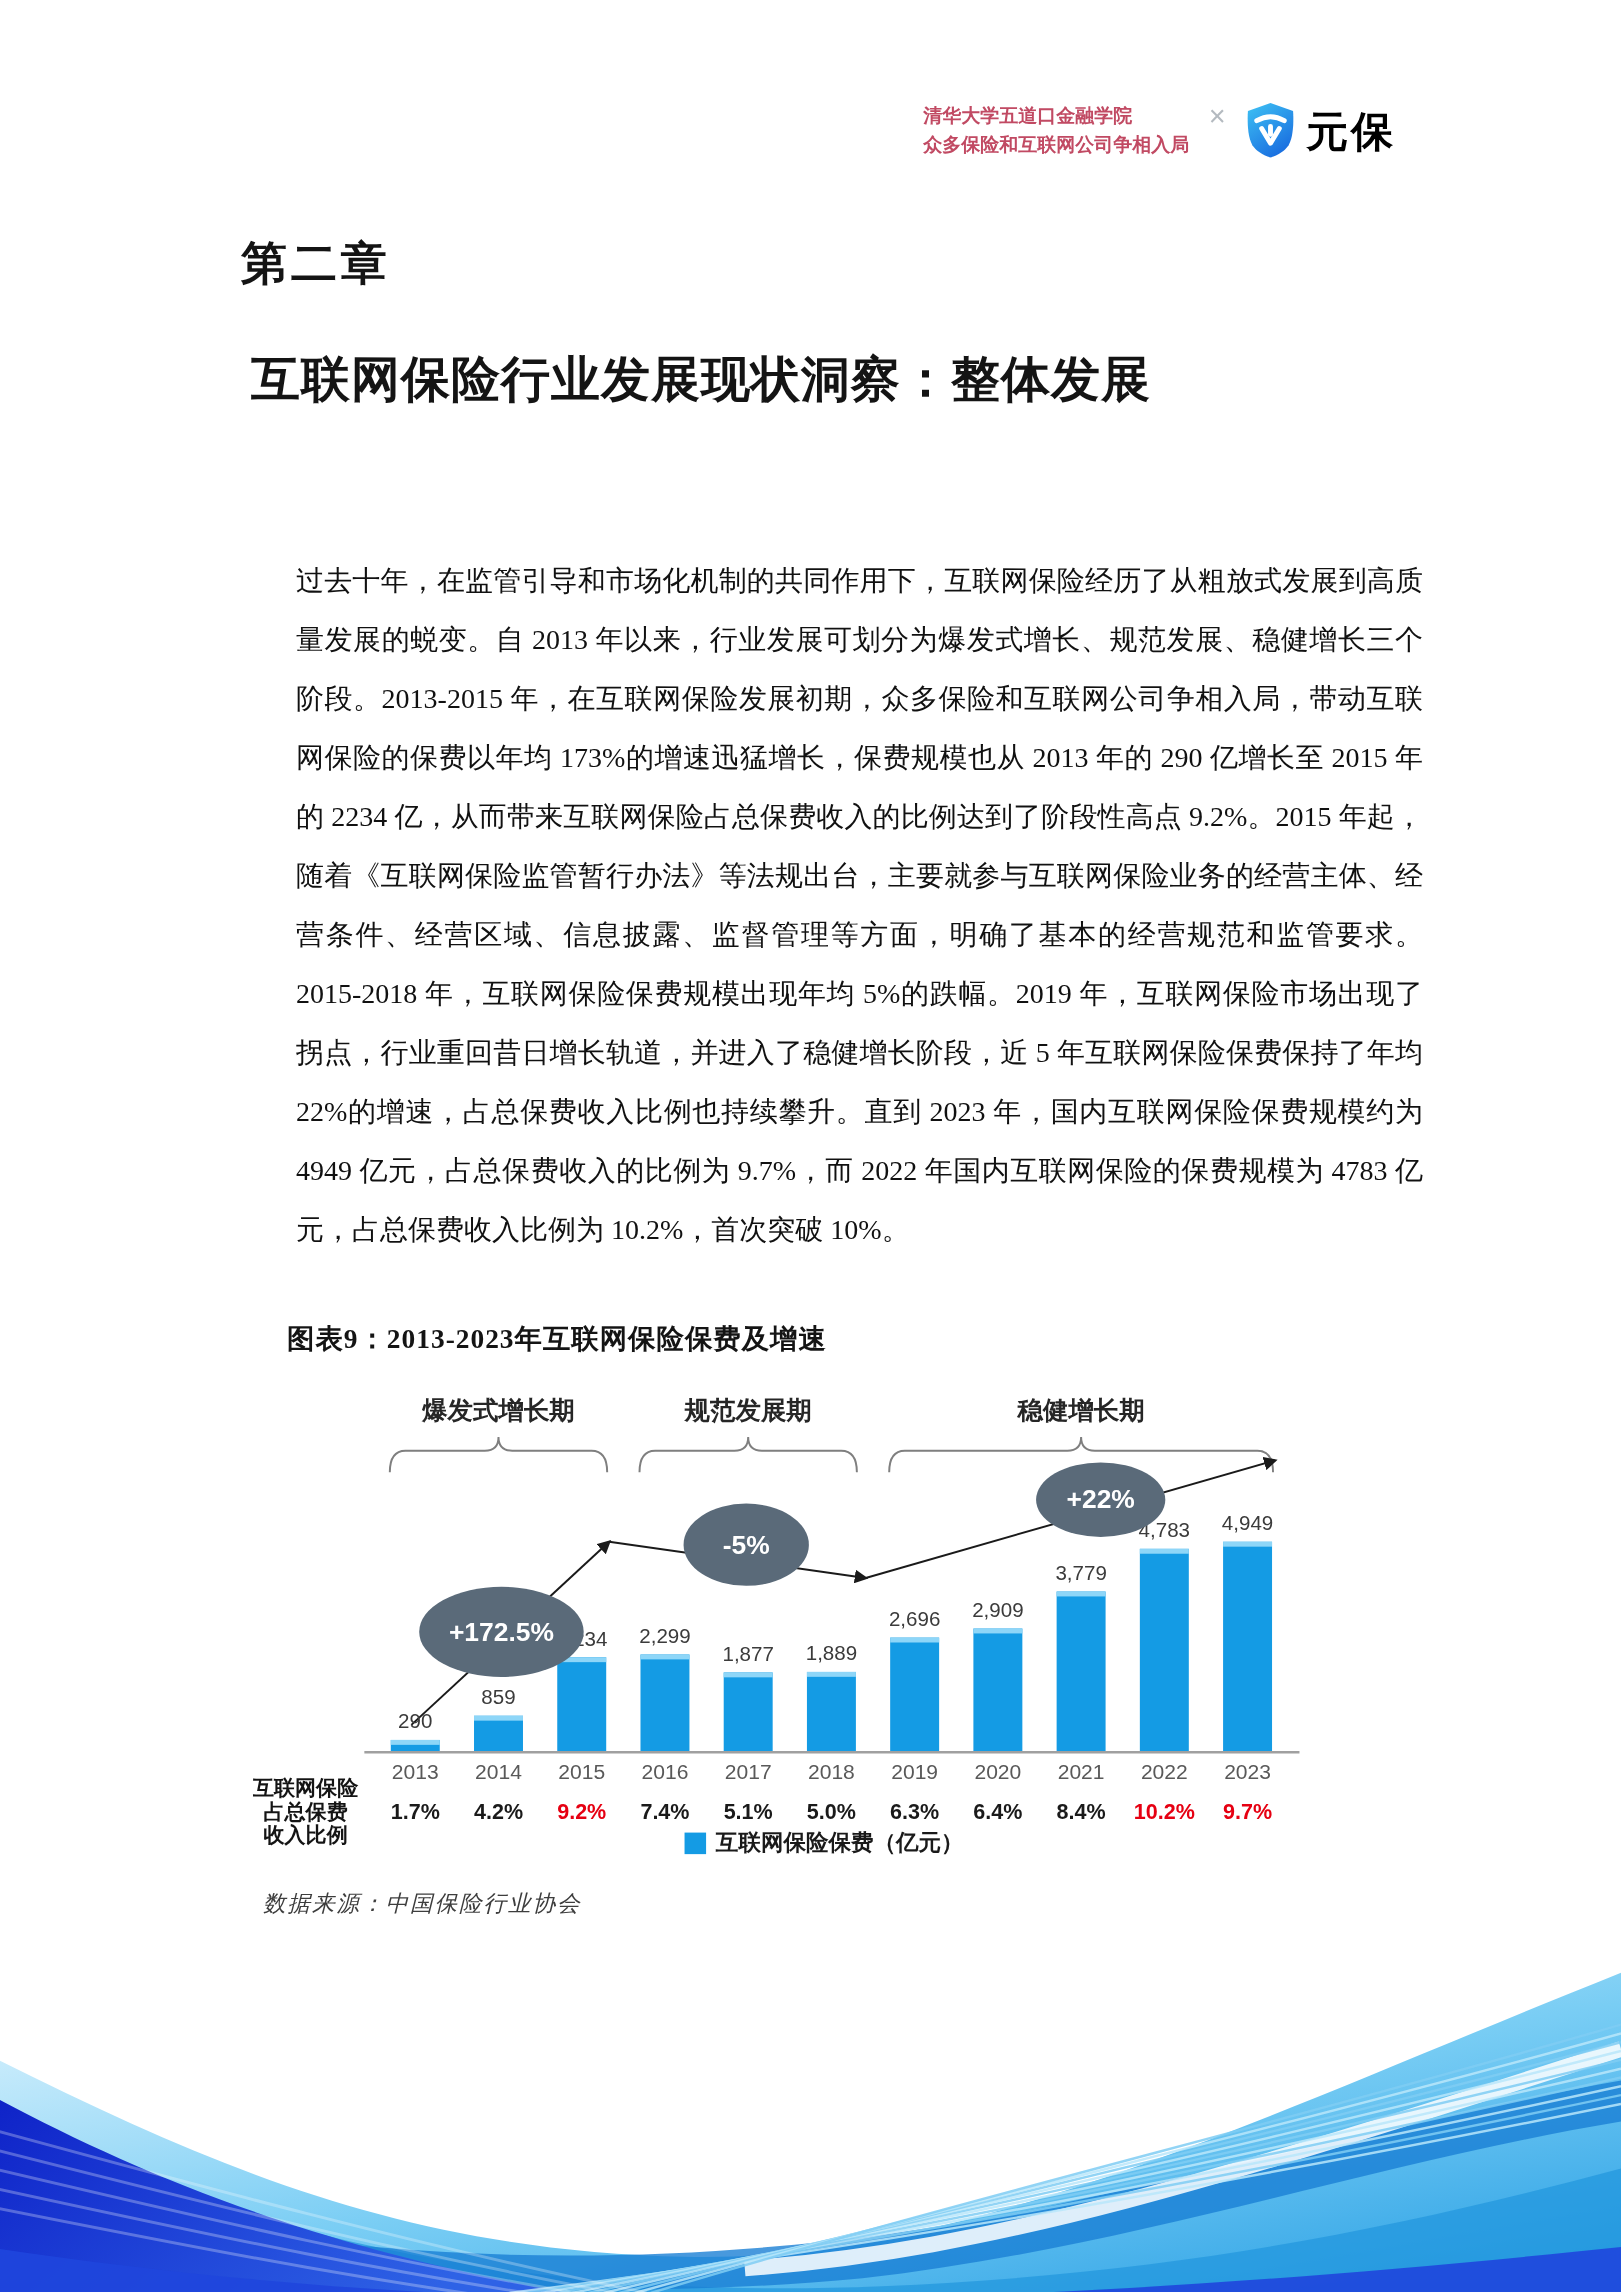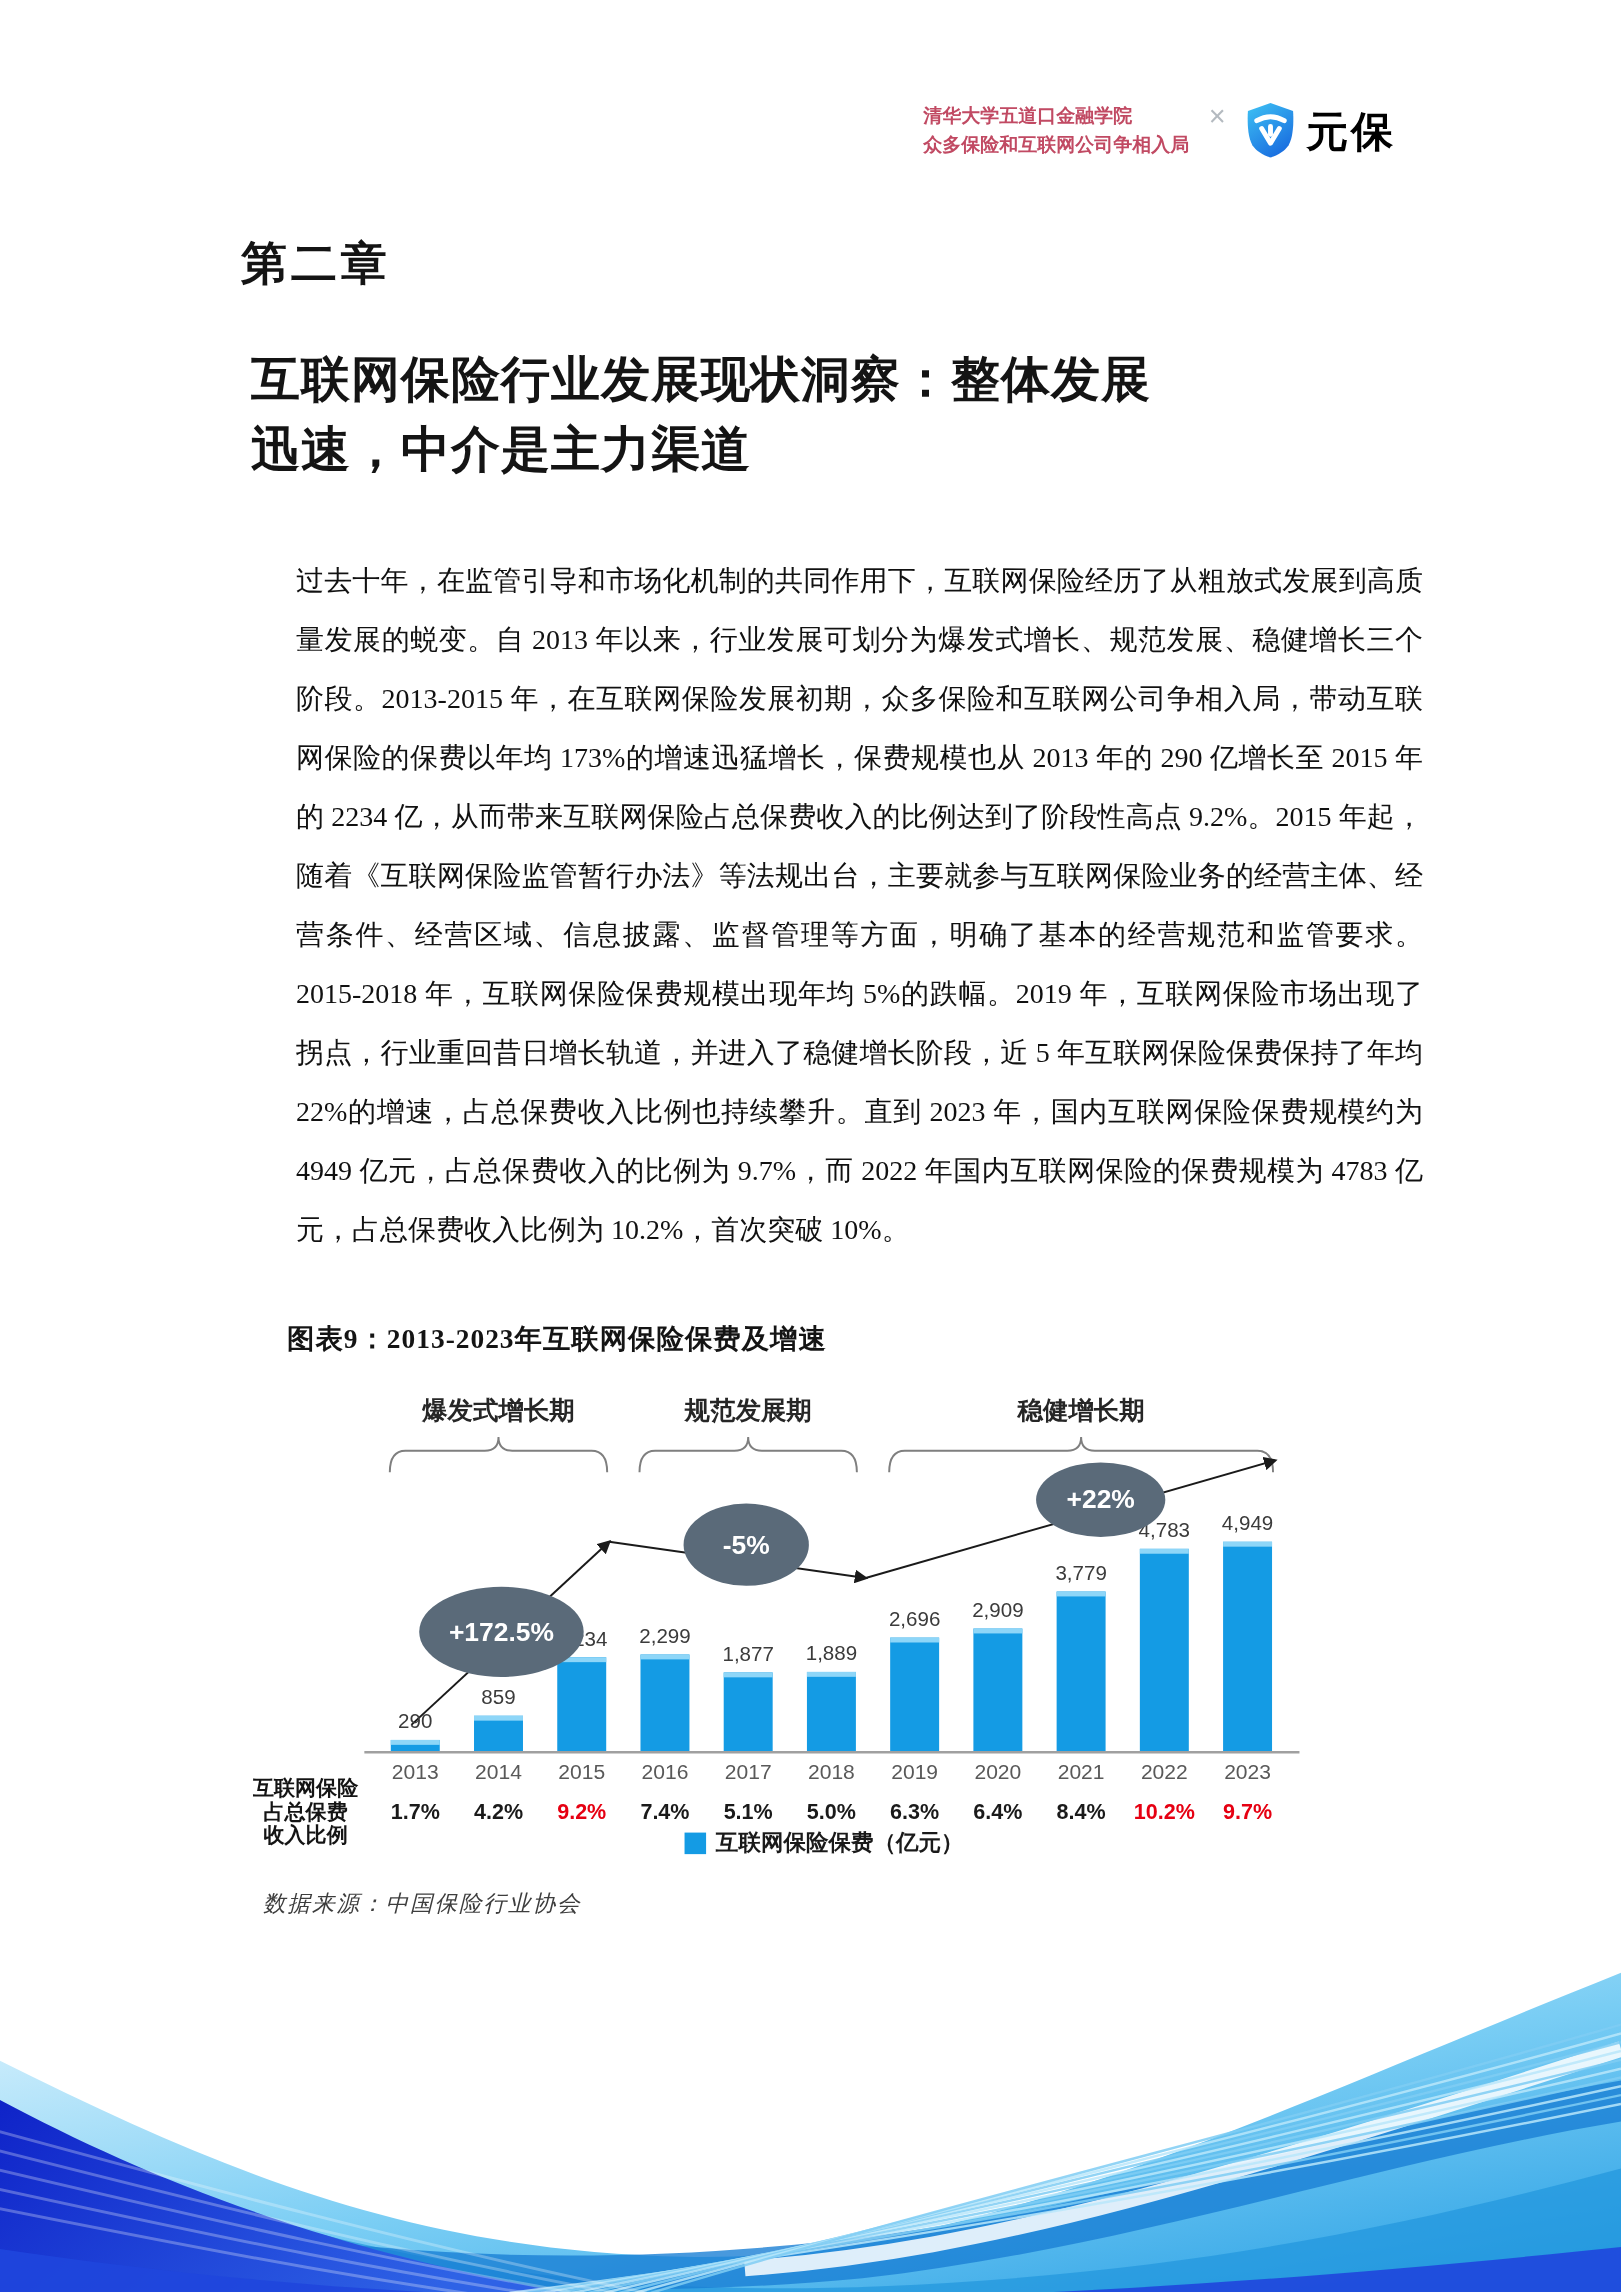--- a/index.html
+++ b/index.html
@@ -82,21 +82,20 @@
           <path d="M26,25 L26,33" fill="none" stroke="#ffffff" stroke-width="5" stroke-linecap="round"></path>
         </svg>
       </span>
       <span class="logo-text">元保</span>
     </div>
   </div>
 
   <div class="kicker">第二章</div>
   <div class="title">
     <div>互联网保险行业发展现状洞察：整体发展</div>
-    <div>迅速，中介是主力渠道</div>
   </div>
 
   <div class="body-text">过去十年，在监管引导和市场化机制的共同作用下，互联网保险经历了从粗放式发展到高质量发展的蜕变。自 2013 年以来，行业发展可划分为爆发式增长、规范发展、稳健增长三个阶段。2013-2015 年，在互联网保险发展初期，众多保险和互联网公司争相入局，带动互联网保险的保费以年均 173%的增速迅猛增长，保费规模也从 2013 年的 290 亿增长至 2015 年的 2234 亿，从而带来互联网保险占总保费收入的比例达到了阶段性高点 9.2%。2015 年起，随着《互联网保险监管暂行办法》等法规出台，主要就参与互联网保险业务的经营主体、经营条件、经营区域、信息披露、监督管理等方面，明确了基本的经营规范和监管要求。2015-2018 年，互联网保险保费规模出现年均 5%的跌幅。2019 年，互联网保险市场出现了拐点，行业重回昔日增长轨道，并进入了稳健增长阶段，近 5 年互联网保险保费保持了年均 22%的增速，占总保费收入比例也持续攀升。直到 2023 年，国内互联网保险保费规模约为 4949 亿元，占总保费收入的比例为 9.7%，而 2022 年国内互联网保险的保费规模为 4783 亿元，占总保费收入比例为 10.2%，首次突破 10%。</div>
 
   <div class="fig-caption">图表9：2013-2023年互联网保险保费及增速</div>
   <div class="chart-wrap">
     <svg id="chart-svg" width="1245" height="470" viewBox="0 0 1270 480">
         <defs>
           <marker id="arrow" viewBox="0 0 10 10" refX="8" refY="5" markerWidth="7" markerHeight="7" orient="auto-start-reverse">
             <path d="M0,0 L10,5 L0,10 Z" fill="#1a1a1a"></path>

